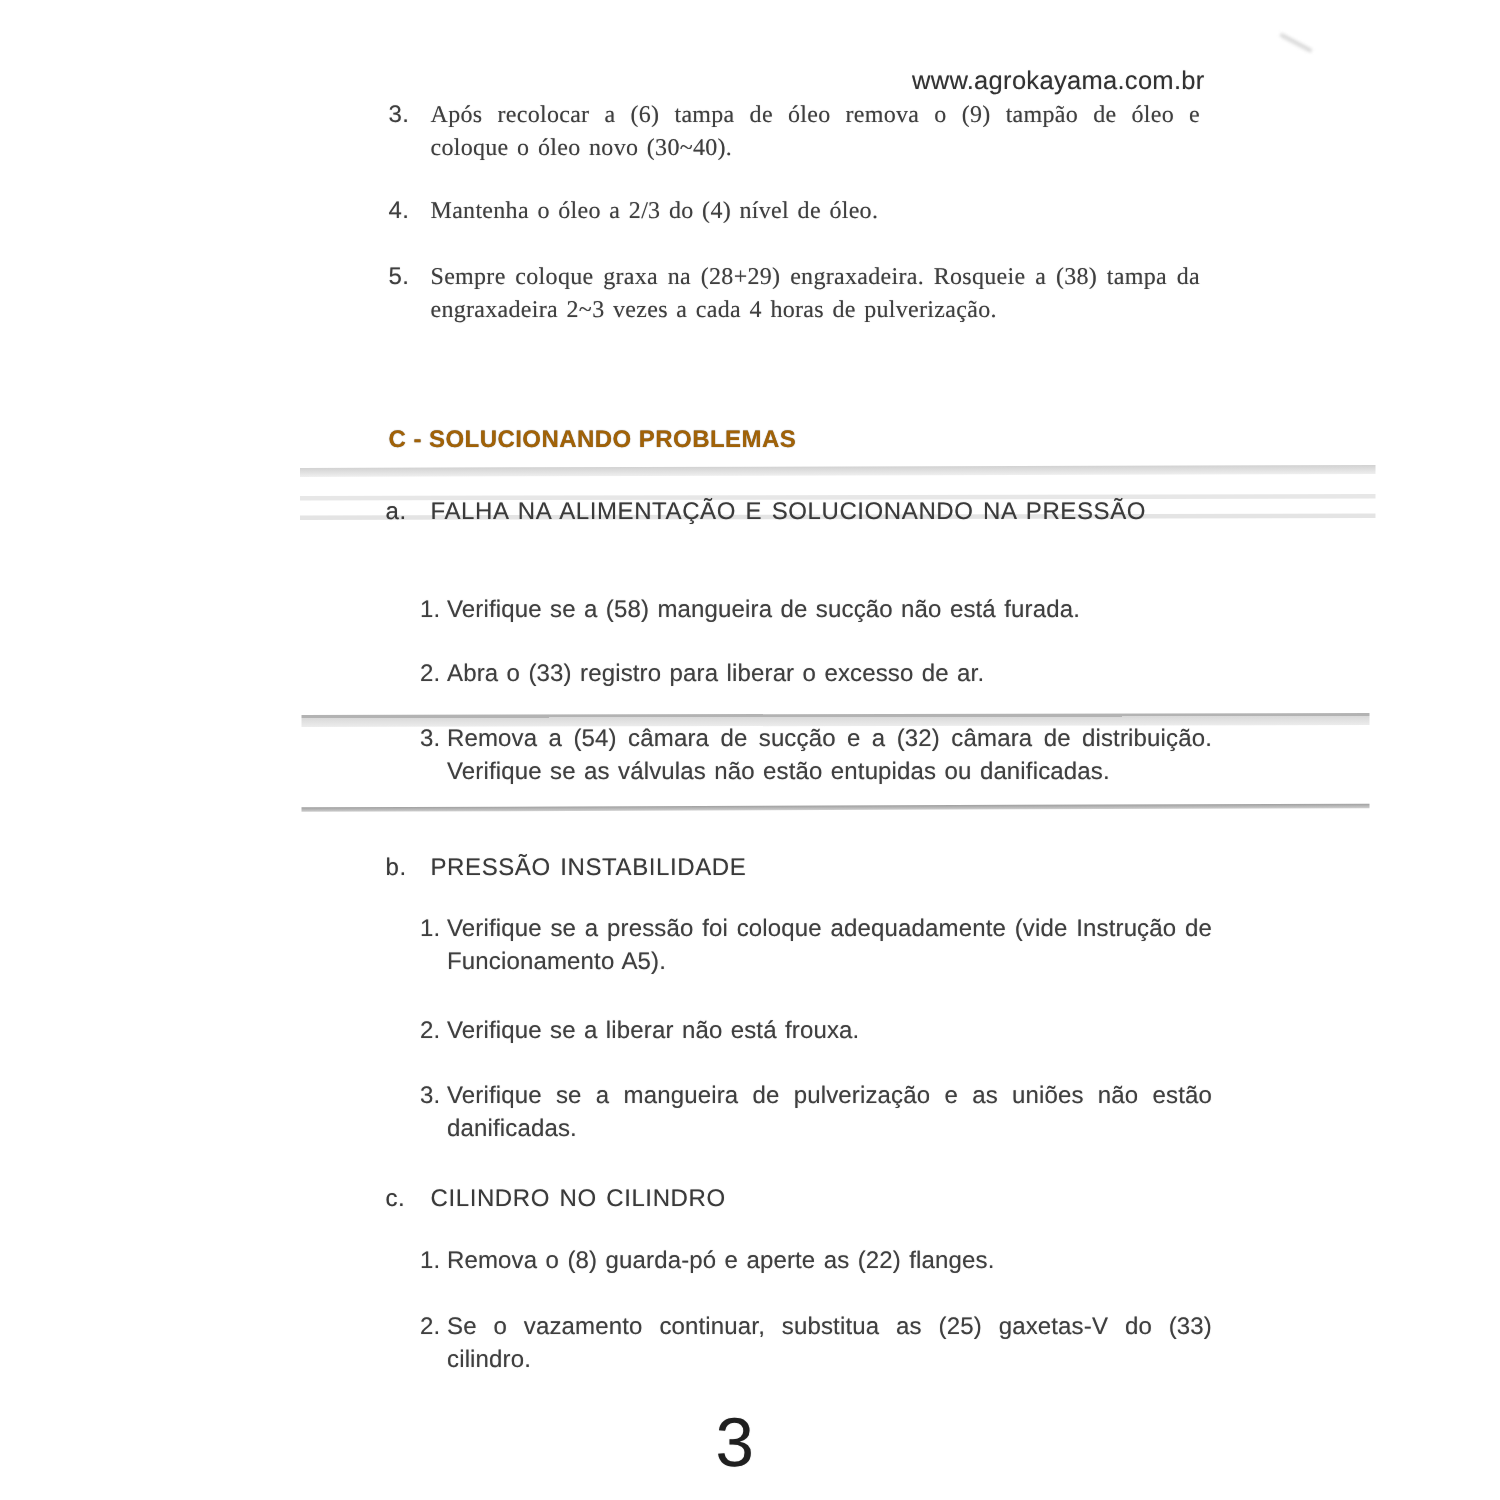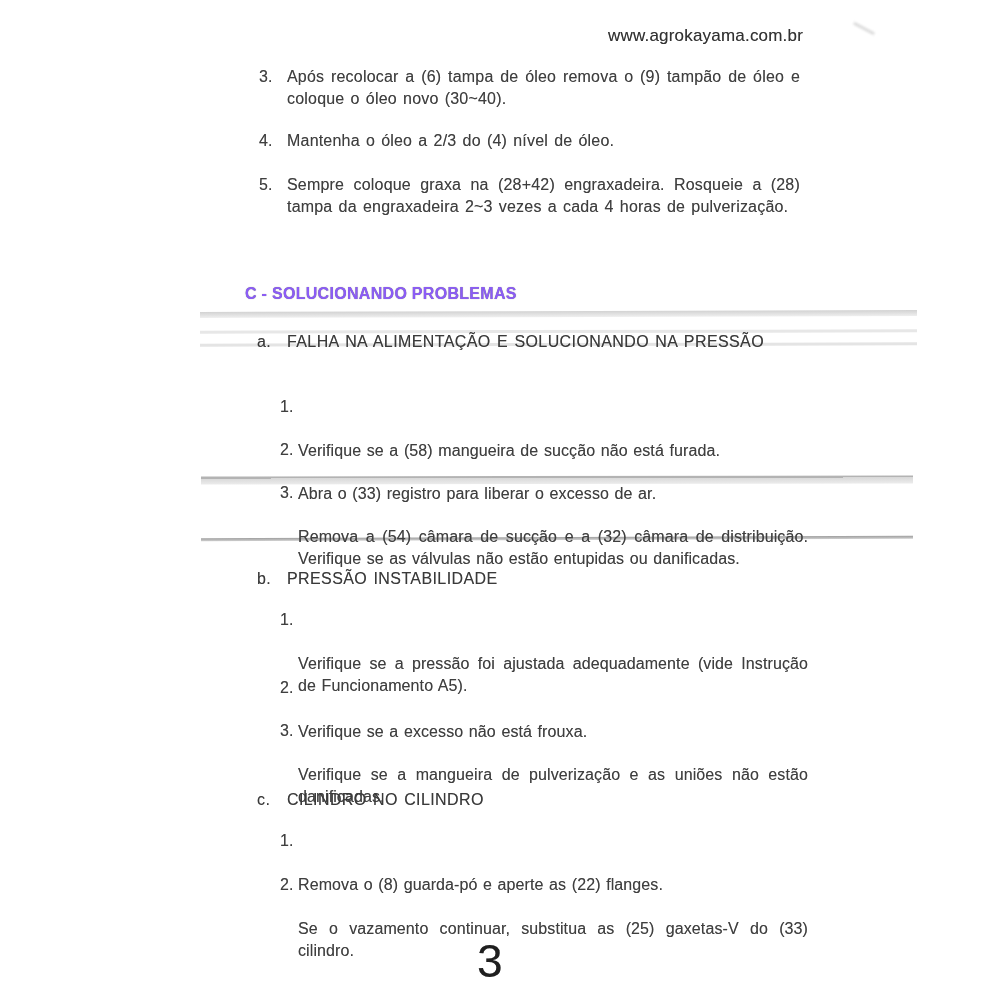--- a/index.html
+++ b/index.html
@@ -7,54 +7,54 @@
   body {
     position:relative;
     background:#ffffff;
     font-family:"Liberation Sans","DejaVu Sans",sans-serif;
     color:#3f3f3f;
     overflow:hidden;
   }
   .txtfx { text-shadow:0 0 0.6px rgba(80,80,80,0.55); }
 
   .header-url {
-    position:absolute; left:608px; top:26px;
+    position:absolute; left:608px; top:44px;
     font-size:17px; color:#323232; letter-spacing:0.2px;
   }
 
   
   .m-item {
     position:absolute; left:259px; display:flex;
     font-size:16px; line-height:22px; letter-spacing:0.2px; word-spacing:1.5px;
   }
   .m-item .num { width:28px; flex:none; }
-  .m-item .txt { width:513px; text-align:justify; }
+  .m-item .txt { width:513px; text-align:justify;font-family:Liberation Serif, serif; }
 
   .section-heading {
-    position:absolute; left:245px; top:285px;
-    font-size:16px; font-weight:bold; color:#8b5cf6; letter-spacing:0.3px;
+    position:absolute; left:259px; top:285px;
+    font-size:16px; font-weight:bold; color:#a16207; letter-spacing:0.3px;
     text-shadow:0 0 0.7px rgba(40,40,40,0.7);
   }
 
   
   .p-title {
     position:absolute; left:257px; display:flex;
     font-size:16px; line-height:23px; letter-spacing:0.4px; word-spacing:1.5px;
     color:#3a3a3a;
   }
   .p-title .num { width:30px; flex:none; }
   .p-title .txt { width:513px; text-align:justify; }
 
   
   .s-item {
     position:absolute; left:280px; display:flex;
     font-size:16px; line-height:22px; letter-spacing:0.1px; word-spacing:1px;
   }
   .s-item .num { width:18px; flex:none; }
-  .s-item .txt { width:510px; text-align:justify;margin-top:44px; }
+  .s-item .txt { width:510px; text-align:justify; }
 
   .page-number {
     position:absolute; left:477px; top:934px;
     font-size:46px; color:#1f1f1f;
   }
 
   
   .artifact { position:absolute; pointer-events:none; }
   .scanline-a1 { left:200px; top:311px; width:717px; height:6px;
     background:linear-gradient(#d2d2d2,#efefef); transform:rotate(-0.15deg); }
@@ -84,21 +84,21 @@
 <div class="m-item txtfx" style="top:66px">
   <span class="num">3.</span>
   <span class="txt">Após recolocar a (6) tampa de óleo remova o (9) tampão de óleo e coloque o óleo novo (30~40).</span>
 </div>
 <div class="m-item txtfx" style="top:130px">
   <span class="num">4.</span>
   <span class="txt">Mantenha o óleo a 2/3 do (4) nível de óleo.</span>
 </div>
 <div class="m-item txtfx" style="top:174px">
   <span class="num">5.</span>
-  <span class="txt">Sempre coloque graxa na (28+42) engraxadeira. Rosqueie a (28) tampa da engraxadeira 2~3 vezes a cada 4 horas de pulverização.</span>
+  <span class="txt">Sempre coloque graxa na (28+29) engraxadeira. Rosqueie a (38) tampa da engraxadeira 2~3 vezes a cada 4 horas de pulverização.</span>
 </div>
 
 <div class="section-heading">C - SOLUCIONANDO PROBLEMAS</div>
 
 <div class="p-title txtfx" style="top:330px">
   <span class="num">a.</span>
   <span class="txt">FALHA NA ALIMENTAÇÃO E SOLUCIONANDO NA PRESSÃO</span>
 </div>
 <div class="s-item txtfx" style="top:396px">
   <span class="num">1.</span>
@@ -112,25 +112,25 @@
   <span class="num">3.</span>
   <span class="txt">Remova a (54) câmara de sucção e a (32) câmara de distribuição. Verifique se as válvulas não estão entupidas ou danificadas.</span>
 </div>
 
 <div class="p-title txtfx" style="top:567px">
   <span class="num">b.</span>
   <span class="txt">PRESSÃO INSTABILIDADE</span>
 </div>
 <div class="s-item txtfx" style="top:609px">
   <span class="num">1.</span>
-  <span class="txt">Verifique se a pressão foi ajustada adequadamente (vide Instrução de Funcionamento A5).</span>
+  <span class="txt">Verifique se a pressão foi coloque adequadamente (vide Instrução de Funcionamento A5).</span>
 </div>
 <div class="s-item txtfx" style="top:677px">
   <span class="num">2.</span>
-  <span class="txt">Verifique se a excesso não está frouxa.</span>
+  <span class="txt">Verifique se a liberar não está frouxa.</span>
 </div>
 <div class="s-item txtfx" style="top:720px">
   <span class="num">3.</span>
   <span class="txt">Verifique se a mangueira de pulverização e as uniões não estão danificadas.</span>
 </div>
 
 <div class="p-title txtfx" style="top:788px">
   <span class="num">c.</span>
   <span class="txt">CILINDRO NO CILINDRO</span>
 </div>

